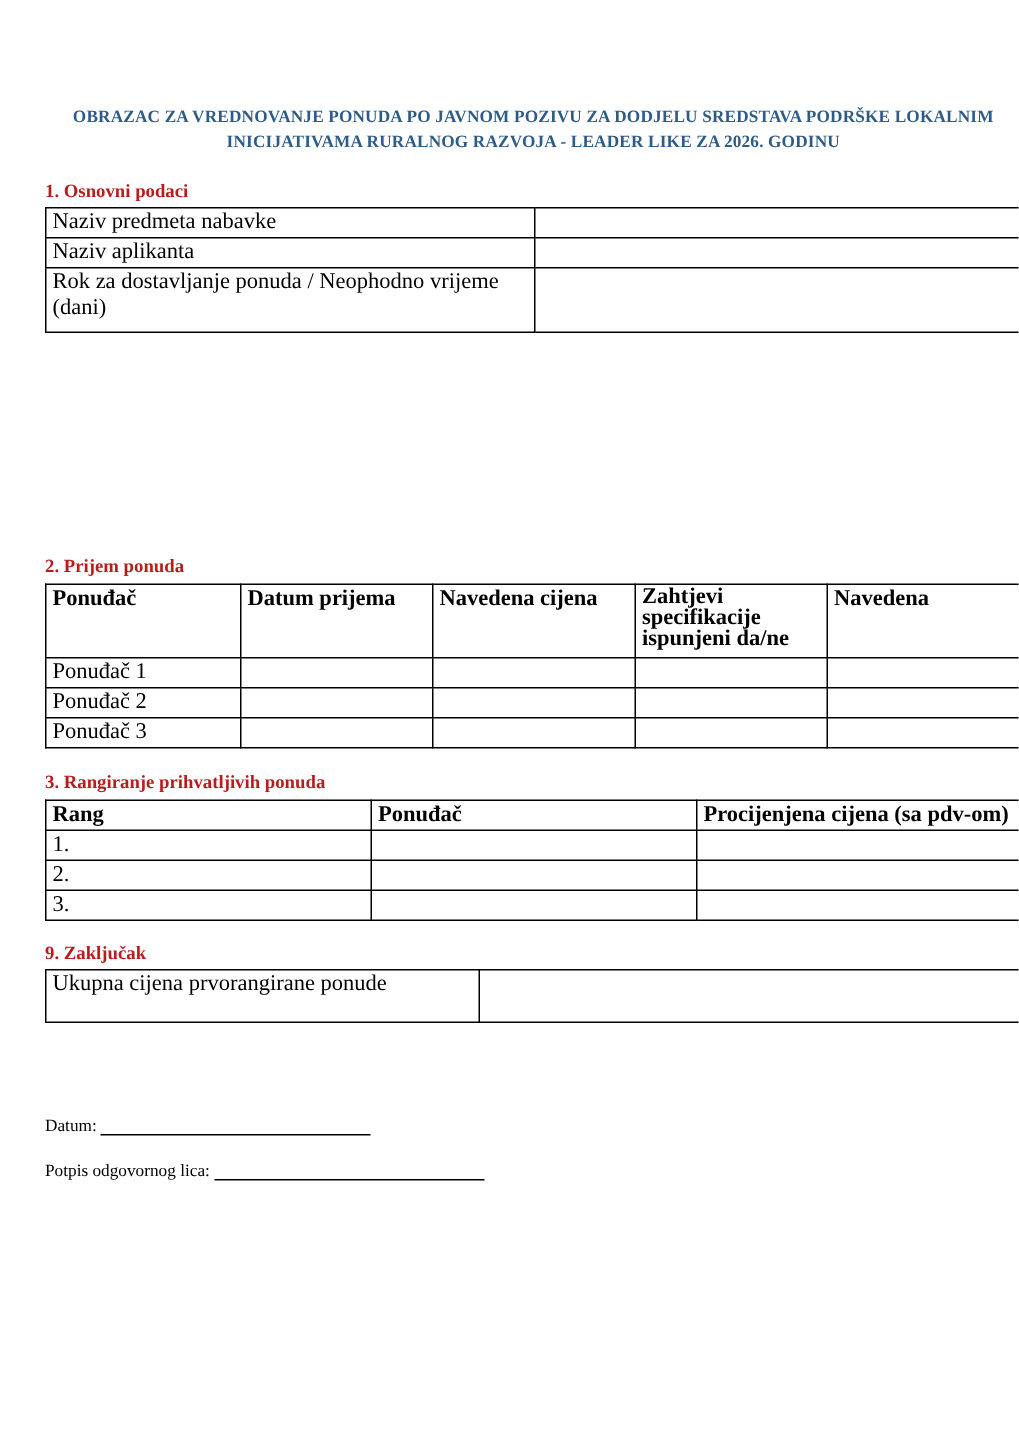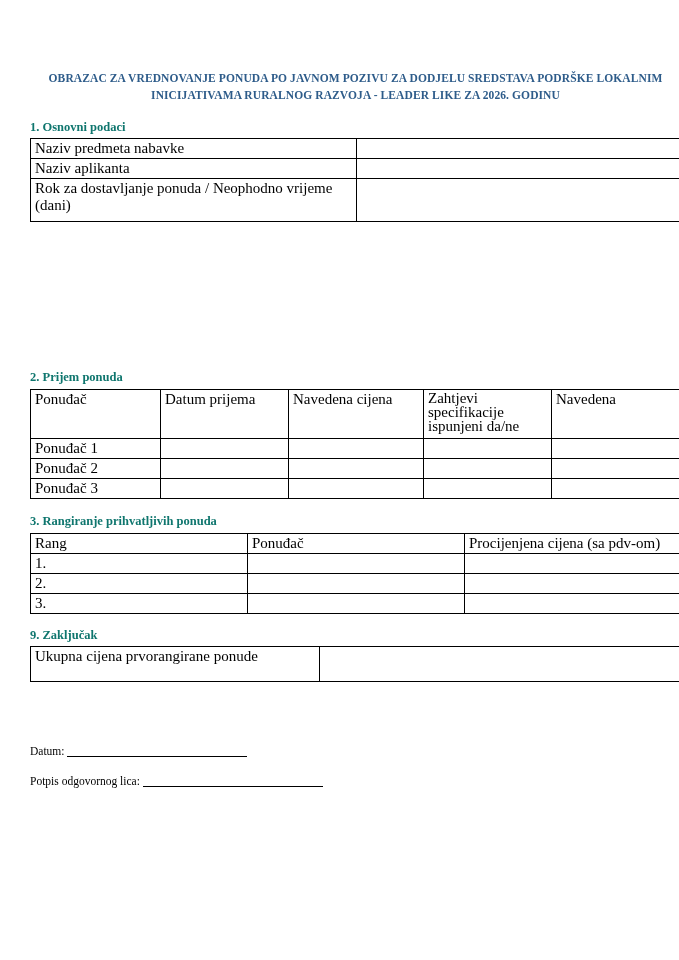--- a/index.html
+++ b/index.html
@@ -33,38 +33,38 @@
     font-size: 11.5px;
     line-height: 17px;
     color: #2e5c8a;
     letter-spacing: 0.1px;
   }
   .section-head {
     position: absolute;
     font-family: "Liberation Serif", serif;
     font-weight: bold;
     font-size: 12.5px;
-    color: #0f766e;
+    color: #b91c1c;
   }
   table.grid {
     position: absolute;
     border-collapse: collapse;
     font-family: "Liberation Serif", serif;
     font-size: 15px;
     table-layout: fixed;
   }
   table.grid td, table.grid th {
     border: 1px solid #000000;
     padding: 1px 4px;
     vertical-align: top;
     text-align: left;
     font-weight: normal;
   }
   table.grid th, td.hdr {
-    font-weight: normal;
+    font-weight: bold;
   }
   .sig-line {
     position: absolute;
     font-family: "Liberation Serif", serif;
     font-size: 11.5px;
     white-space: nowrap;
   }
   .underline {
     display: inline-block;
     border-bottom: 1px solid #000;

